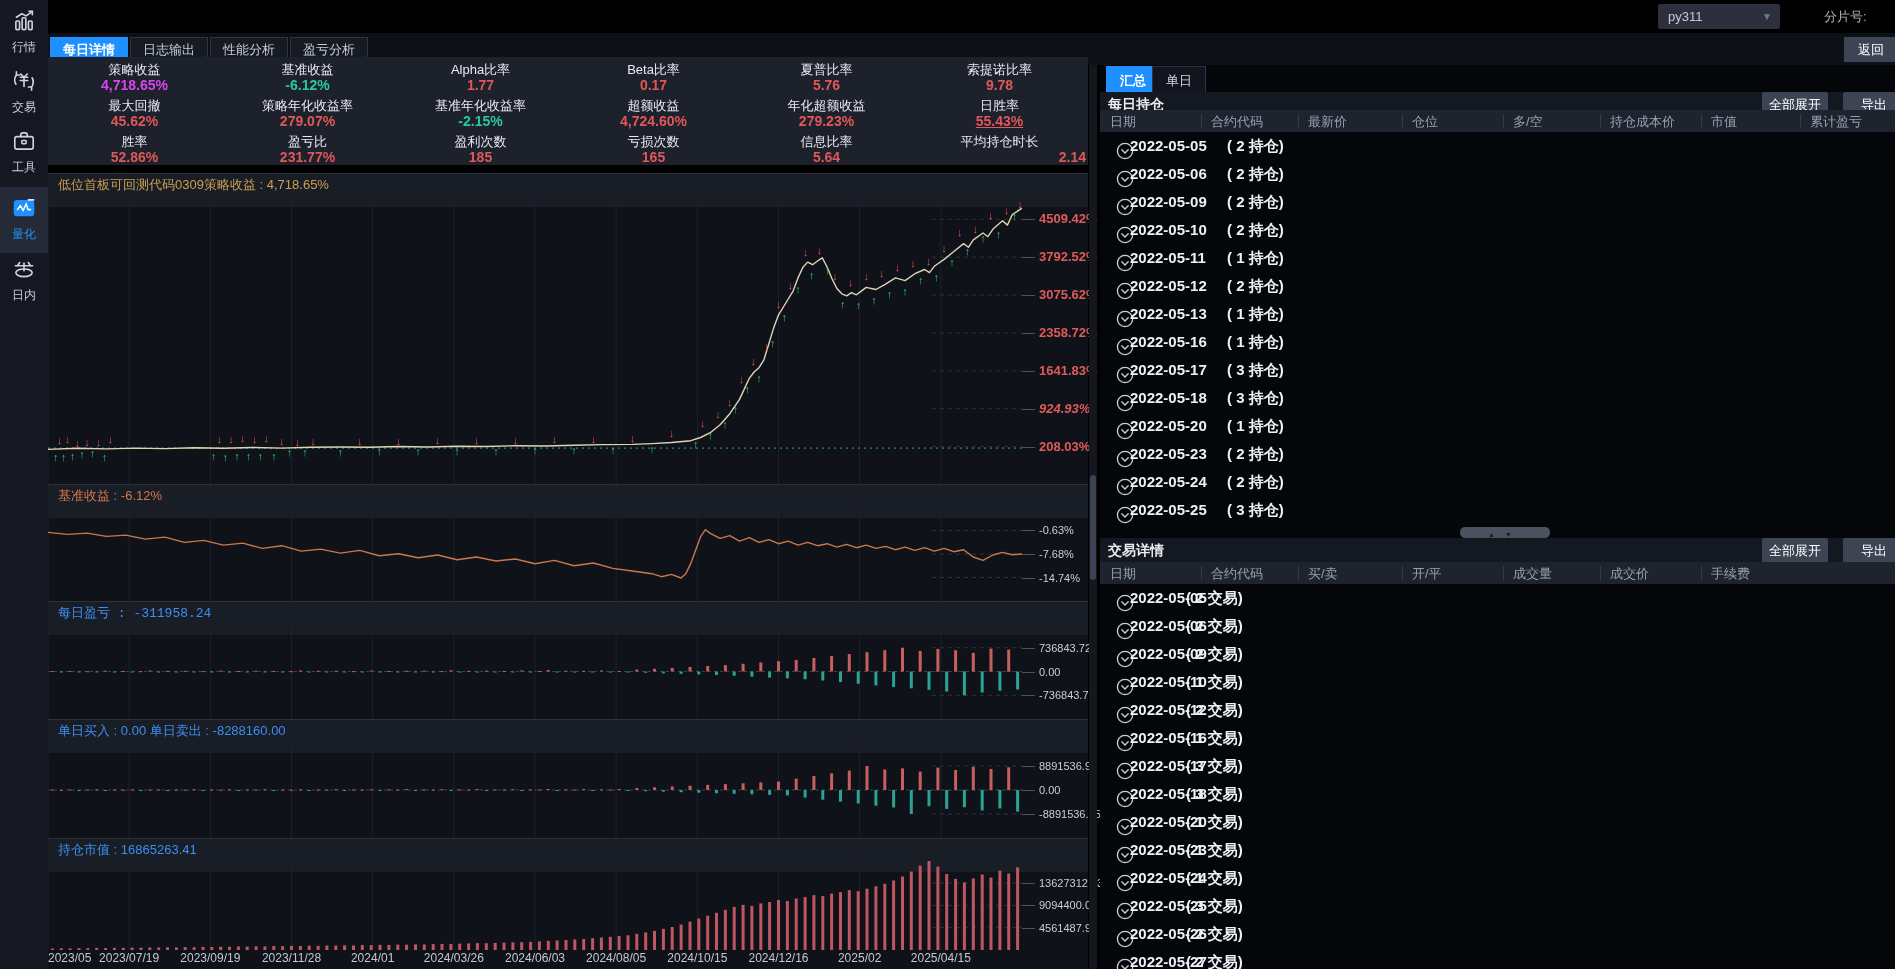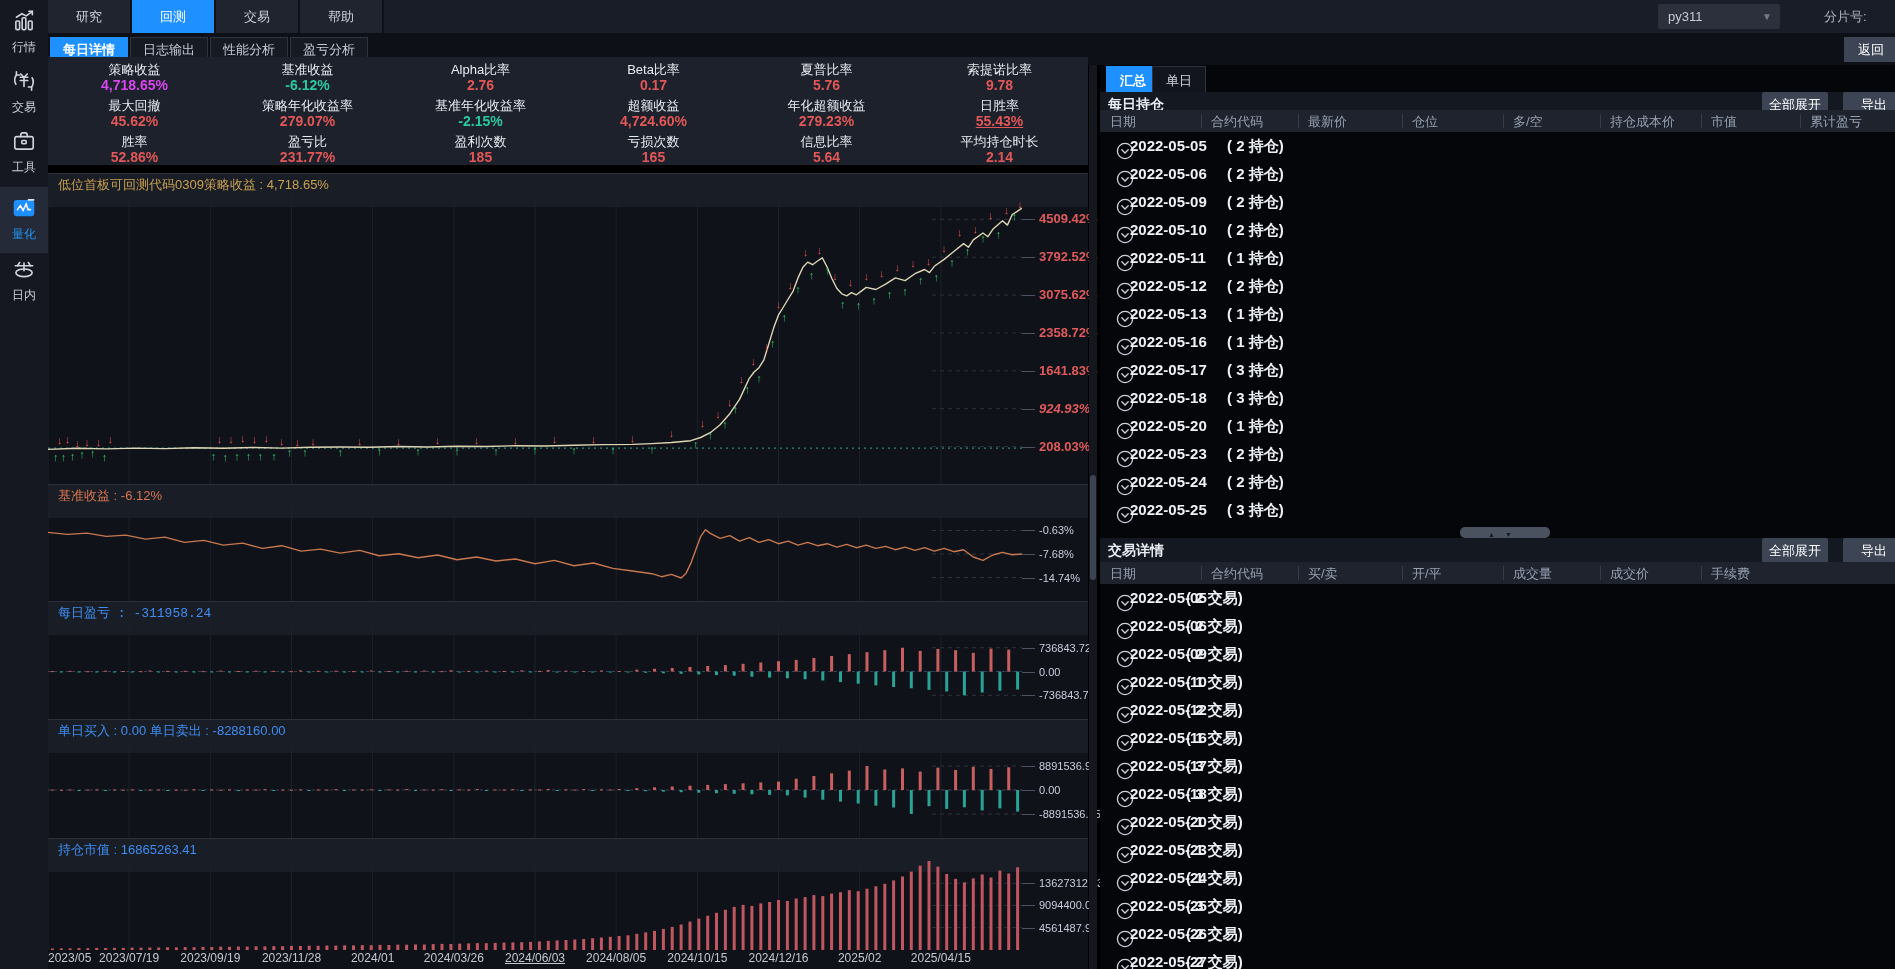--- a/index.html
+++ b/index.html
@@ -98,41 +98,40 @@
             </svg></span><span class="lbl">量化</span></div>
         <div class="side-item" style="top: 256px;"><span><svg width="26" height="26" viewBox="0 0 24 24" fill="none" stroke="#cfd4de" stroke-width="1.5" stroke-linecap="round">
               <path d="M4 9h16"></path>
               <path d="M12 6.5v7"></path>
               <path d="M8 6l-2 3M16 6l2 3"></path>
               <ellipse cx="12" cy="15.5" rx="7.5" ry="3.5"></ellipse>
             </svg></span><span class="lbl">日内</span></div>
       </div>
   </div>
 
-  <div id="topbar1" class="abs"><div class="menu-item">研究</div><div class="menu-item active">回测</div><div class="menu-item">交易</div><div class="menu-item">帮助</div></div>
   <div id="topbar2" class="abs" style="padding-left: 2px;"><div class="tab-item active">每日详情</div><div class="tab-item">日志输出</div><div class="tab-item">性能分析</div><div class="tab-item">盈亏分析</div></div>
   <div id="env-select" class="abs">
     <span>py311</span>
     <span id="env-caret">▼</span>
   </div>
   <div id="shard-label" class="abs">分片号:</div>
   <div id="back-btn" class="abs">返回</div>
 
   <div id="stats" class="abs">
       <div class="stat-cell" style="left: 0px; top: 5px;">
         <div class="stat-lb">策略收益</div>
         <div class="stat-vl" style="color: #d946ef;">4,718.65%</div>
       </div>
       <div class="stat-cell" style="left: 173px; top: 5px;">
         <div class="stat-lb">基准收益</div>
         <div class="stat-vl" style="color: rgb(43, 201, 160);">-6.12%</div>
       </div>
       <div class="stat-cell" style="left: 346px; top: 5px;">
         <div class="stat-lb">Alpha比率</div>
-        <div class="stat-vl" style="color: rgb(226, 87, 87);">2.76</div>
+        <div class="stat-vl" style="color: rgb(226, 87, 87);">1.77</div>
       </div>
       <div class="stat-cell" style="left: 519px; top: 5px;">
         <div class="stat-lb">Beta比率</div>
         <div class="stat-vl" style="color: rgb(226, 87, 87);">0.17</div>
       </div>
       <div class="stat-cell" style="left: 692px; top: 5px;">
         <div class="stat-lb">夏普比率</div>
         <div class="stat-vl" style="color: rgb(226, 87, 87);">5.76</div>
       </div>
       <div class="stat-cell" style="left: 865px; top: 5px;">
@@ -178,21 +177,21 @@
       <div class="stat-cell" style="left: 519px; top: 77px;">
         <div class="stat-lb">亏损次数</div>
         <div class="stat-vl" style="color: rgb(226, 87, 87);">165</div>
       </div>
       <div class="stat-cell" style="left: 692px; top: 77px;">
         <div class="stat-lb">信息比率</div>
         <div class="stat-vl" style="color: rgb(226, 87, 87);">5.64</div>
       </div>
       <div class="stat-cell" style="left: 865px; top: 77px;">
         <div class="stat-lb">平均持仓时长</div>
-        <div class="stat-vl" style="color: rgb(226, 87, 87);">2.14</div>
+        <div class="stat-vl" style="color: rgb(226, 87, 87); text-align: right;">2.14</div>
       </div>
     </div>
 
   <div id="chartbg" class="abs"></div>
   <div id="charts">
       <div class="chart-title-bar" style="top: 173px;"><span style="color: rgb(201, 160, 80);">低位首板可回测代码0309策略收益 : 4,718.65%</span></div>
       <svg width="974" height="288" style="position: absolute; left: 48px; top: 196px;">
         <line x1="0.0" y1="0" x2="0.0" y2="288" stroke="#1d212a" stroke-width="1"></line>
         <line x1="81.1" y1="0" x2="81.1" y2="288" stroke="#1d212a" stroke-width="1"></line>
         <line x1="162.4" y1="0" x2="162.4" y2="288" stroke="#1d212a" stroke-width="1"></line>
@@ -751,21 +750,21 @@
       <div class="ytick" style="left: 1022px; top: 928px;"></div>
       <div class="ylab" style="left: 1039px; top: 922px; color: rgb(201, 206, 222);">4561487.97</div>
     </div>
   <div id="xaxis">
       <div class="xlab" style="left: 48px;">2023/05</div>
       <div class="xlab" style="left: 129.134px; transform: translateX(-50%);">2023/07/19</div>
       <div class="xlab" style="left: 210.366px; transform: translateX(-50%);">2023/09/19</div>
       <div class="xlab" style="left: 291.5px; transform: translateX(-50%);">2023/11/28</div>
       <div class="xlab" style="left: 372.634px; transform: translateX(-50%);">2024/01</div>
       <div class="xlab" style="left: 453.866px; transform: translateX(-50%);">2024/03/26</div>
-      <div class="xlab" style="left: 535px; transform: translateX(-50%); text-decoration: underline;">2024/06/03</div>
+      <div class="xlab" style="left: 535px; transform: translateX(-50%);">2024/06/03</div>
       <div class="xlab" style="left: 616.134px; transform: translateX(-50%);">2024/08/05</div>
       <div class="xlab" style="left: 697.366px; transform: translateX(-50%);">2024/10/15</div>
       <div class="xlab" style="left: 778.5px; transform: translateX(-50%);">2024/12/16</div>
       <div class="xlab" style="left: 859.634px; transform: translateX(-50%);">2025/02</div>
       <div class="xlab" style="left: 940.866px; transform: translateX(-50%);">2025/04/15</div>
     </div>
   <div id="chart-scroll" class="abs">
     <div id="chart-scroll-handle"></div>
   </div>
 

